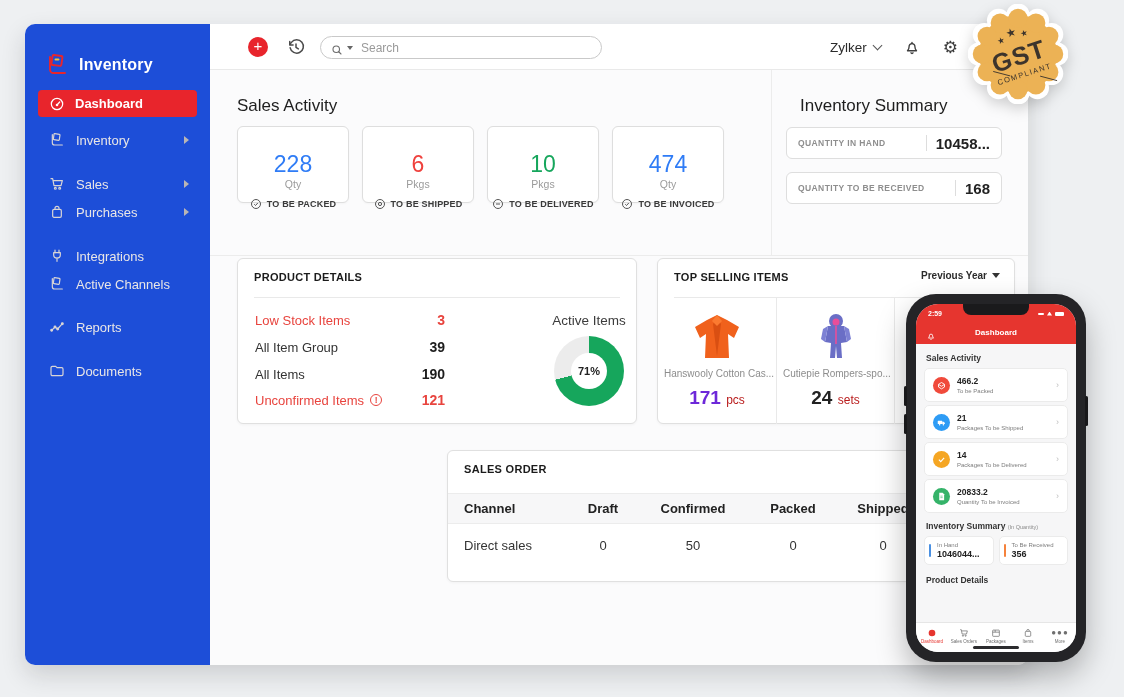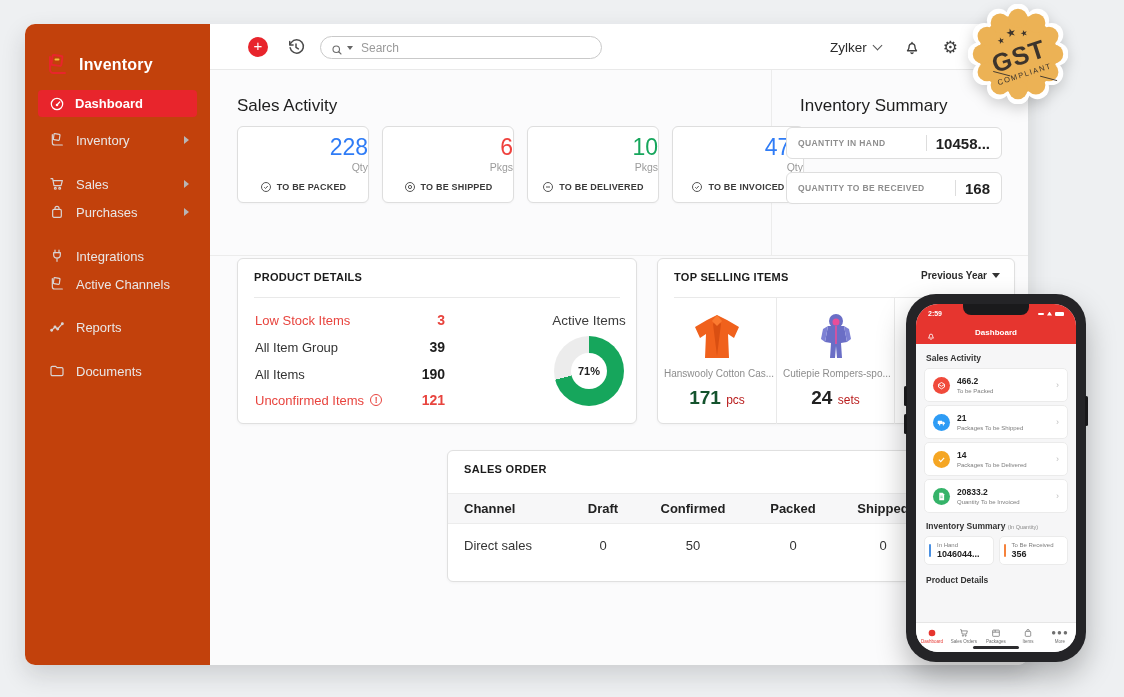--- a/index.html
+++ b/index.html
@@ -4,21 +4,21 @@
 <style>
   * { margin:0; padding:0; box-sizing:border-box; }
   html,body { width:1124px; height:697px; font-family:"Liberation Sans", sans-serif; }
   .stage { position:relative; width:1124px; height:697px; background:#eef0f2; overflow:hidden; }
 
   
   .app { position:absolute; left:25px; top:24px; width:1003px; height:641px; background:#fff;
          border-radius:10px; box-shadow:0 10px 24px rgba(30,30,40,.16); }
 
   
-  .sidebar { position:absolute; left:0; top:0; width:185px; height:641px; background:#c2410c;
+  .sidebar { position:absolute; left:0; top:0; width:185px; height:641px; background:#1d4ed8;
              border-radius:10px 0 0 10px; color:#efecec; }
   .logo-row { position:absolute; left:20px; top:26px; height:30px; display:flex; align-items:center; gap:10px; }
   .logo-row .brand { font-size:16px; font-weight:700; color:#fff; letter-spacing:.2px; }
   .nav-pill { position:absolute; left:13px; top:66px; width:159px; height:27px; background:#e8252c;
               border-radius:4px; display:flex; align-items:center; gap:10px; padding-left:11px;
               color:#fff; font-size:13px; font-weight:700; }
   .nav-item { position:absolute; left:13px; width:159px; height:26px; display:flex; align-items:center;
               gap:11px; padding-left:11px; font-size:13px; color:#e9e6e6; cursor:pointer; }
   .nav-item .caret { position:absolute; right:8px; width:0; height:0; border-left:5px solid #b9b5b5;
                      border-top:4px solid transparent; border-bottom:4px solid transparent; }
@@ -49,22 +49,22 @@
   
   .main { position:absolute; left:185px; top:46px; width:818px; height:595px; background:#fbfbfc;
           border-radius:0 0 10px 0; }
   .band { position:absolute; left:0; top:0; width:818px; height:186px; border-bottom:1px solid #ececec; }
   .band-left { position:absolute; left:0; top:0; width:562px; height:186px; border-right:1px solid #ececec; }
   .band-right { position:absolute; left:562px; top:0; width:256px; height:186px; }
   .h1 { font-size:17px; color:#1e1e1e; font-weight:500; }
   .band-left .h1 { position:absolute; left:27px; top:26px; }
   .band-right .h1 { position:absolute; left:28px; top:26px; }
   .sa-cards { position:absolute; left:27px; top:56px; display:flex; gap:13px; }
-  .sa-card { width:132px; height:77px; background:#fff; border:1px solid #dedede; border-radius:6px;
-             text-align:right; padding-top:7px; cursor:pointer; box-shadow:0 1px 2px rgba(0,0,0,.03); }
+  .sa-card { width:112px; height:77px; background:#fff; border:1px solid #dedede; border-radius:6px;
+             text-align:center; padding-top:24px; cursor:pointer; box-shadow:0 1px 2px rgba(0,0,0,.03); }
   .sa-val { font-size:23px; font-weight:500; }
   .sa-unit { font-size:10.5px; color:#9b9b9b; margin-top:0px; }
   .sa-label { margin-top:8px; display:flex; align-items:center; justify-content:center; gap:5px;
               font-size:9px; font-weight:700; color:#3a3a3a; letter-spacing:.2px; }
   .sa-label .ci { width:12px; height:12px; color:#555; }
   .c-blue { color:#2f7cf6; } .c-red { color:#ef413d; } .c-green { color:#16a65c; }
   .inv-row { position:absolute; left:14px; width:216px; height:32px; background:#fff; border:1px solid #dedede;
              border-radius:6px; display:flex; align-items:center; padding:0 11px; cursor:pointer; }
   .inv-row .lbl { font-size:8.5px; color:#8e8e8e; font-weight:700; letter-spacing:.4px; flex:1; }
   .inv-row .sep { width:1px; height:16px; background:#ddd; margin-right:9px; }
@@ -419,21 +419,21 @@
 
         <div class="ts-col" style="left:0">
           <div class="ts-img">
             <svg viewBox="0 0 56 50">
               <path d="M18 8 L28 3 L38 8 L50 15 L45 26 L39 22 L40 46 L16 46 L17 22 L11 26 L6 15 Z" fill="#f0611c"></path>
               <path d="M28 6 L24 12 L28 44 L32 12 Z" fill="#d94f12"></path>
               <path d="M28 3 L23 9 L28 14 L33 9 Z" fill="#fb7a30"></path>
             </svg>
           </div>
           <div class="ts-name">Hanswooly Cotton Cas...</div>
-          <div class="ts-qty"><span style="font-size:19px;font-weight:700;color:#14532d">171</span> <span>pcs</span></div>
+          <div class="ts-qty"><span style="font-size:19px;font-weight:700;color:#6d28d9">171</span> <span>pcs</span></div>
         </div>
 
         <div class="ts-col b" style="left:118px">
           <div class="ts-img" style="width:40px;height:50px">
             <svg viewBox="0 0 40 50">
               <circle cx="20" cy="9" r="7" fill="#6a6ec6"></circle>
               <circle cx="20" cy="10" r="3.5" fill="#e84e9a"></circle>
               <path d="M12 14 L28 14 L31 30 L25 31 L26 46 L21 46 L20 34 L19 46 L14 46 L15 31 L9 30 Z" fill="#6a6ec6"></path>
               <path d="M20 14 L20 32" stroke="#e84e9a" stroke-width="1.6"></path>
               <path d="M9 30 L5 27 L7 17 L12 14" fill="#7d81d4"></path>

